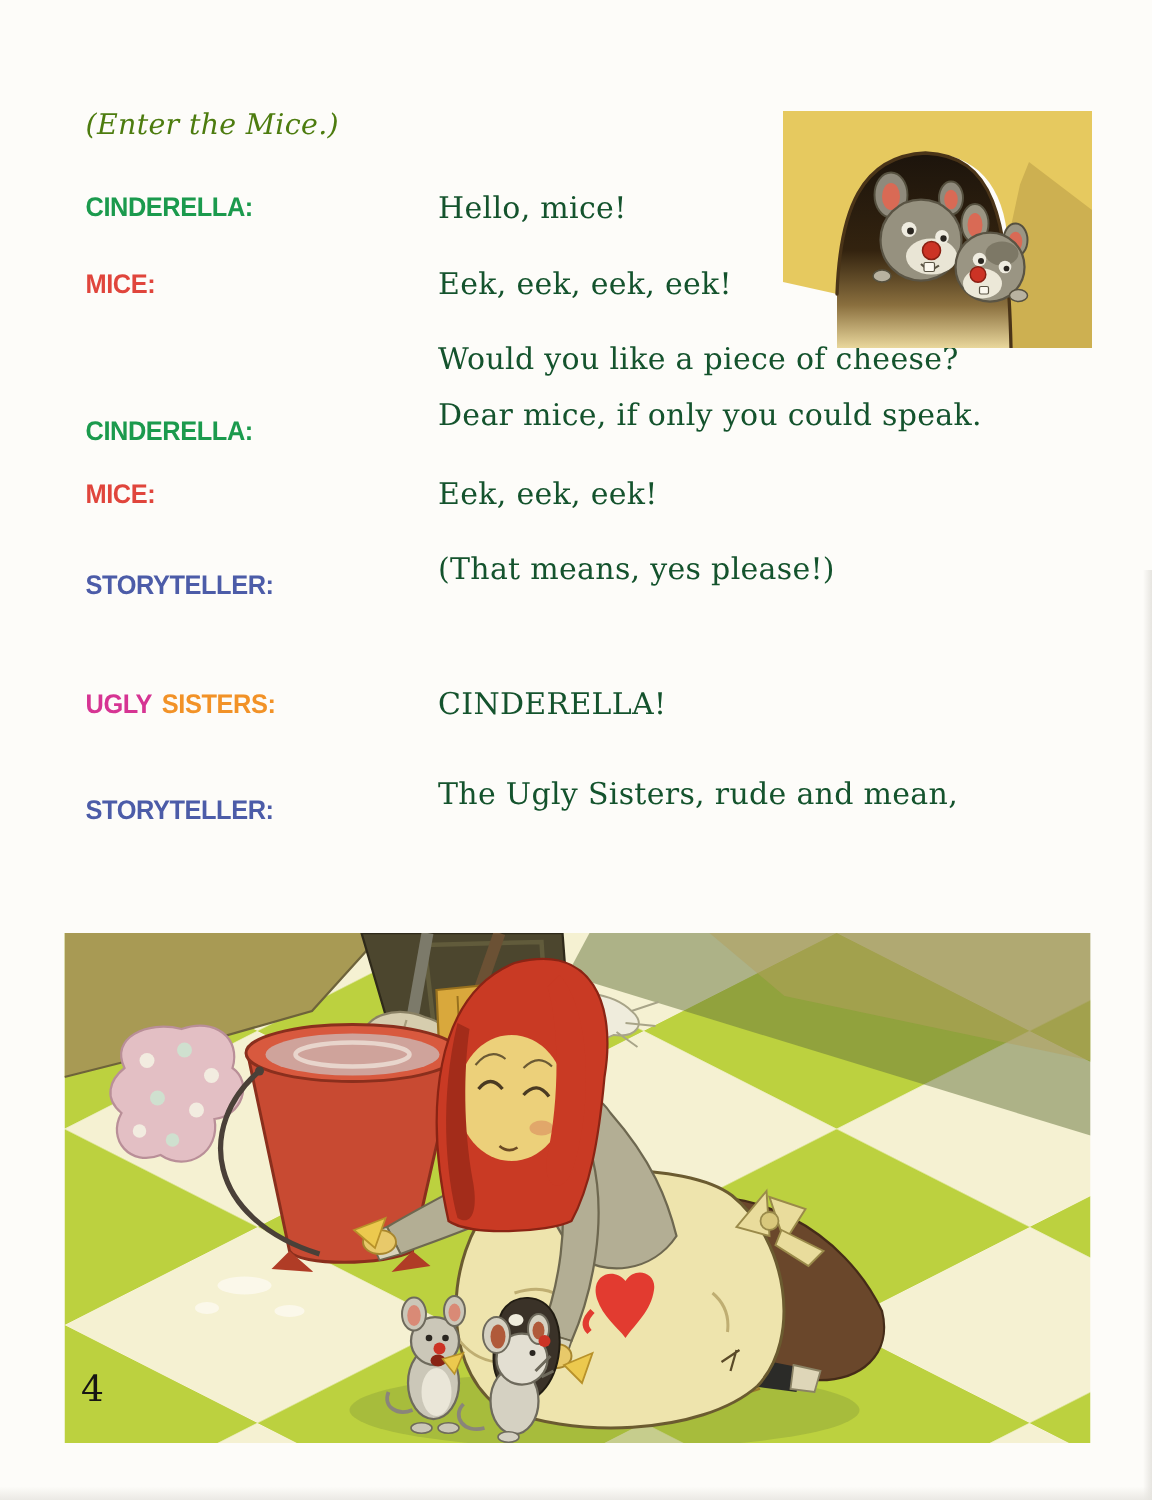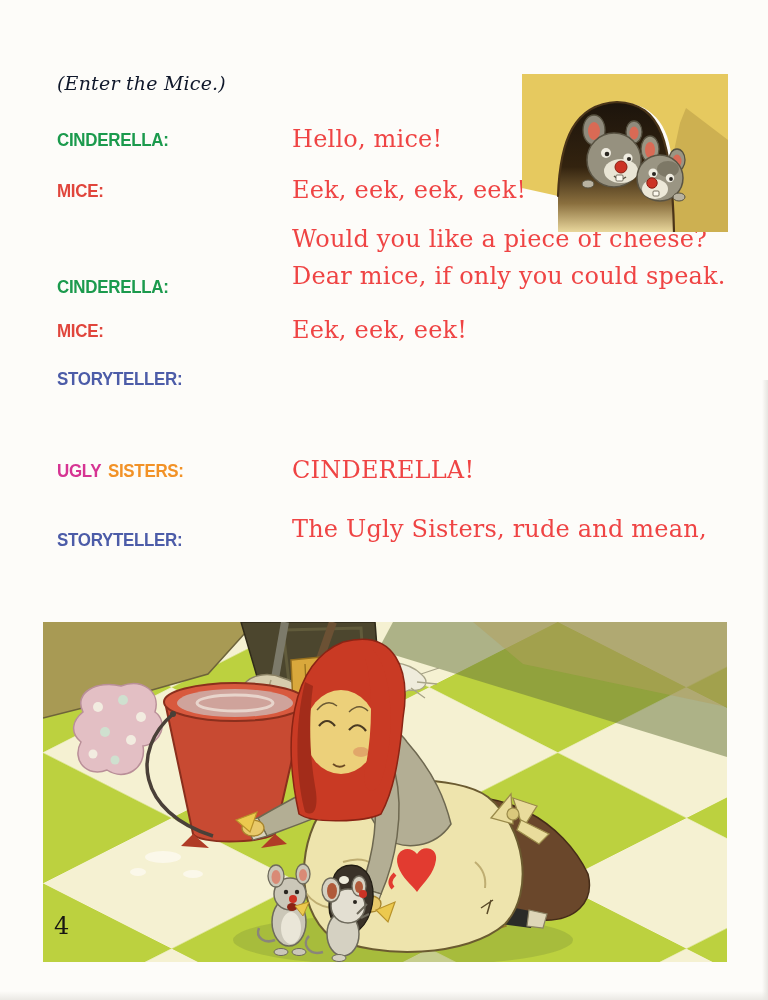--- a/index.html
+++ b/index.html
@@ -2,26 +2,26 @@
 <html><head>
 <meta charset="utf-8">
 <style>
   html,body{margin:0;padding:0;}
   body{width:768px;height:1000px;background:#fdfcf9;position:relative;overflow:hidden;
        font-family:"DejaVu Serif", serif;}
   .page{position:absolute;inset:0;}
 
   
   .stage-direction{position:absolute;left:57px;top:72px;font-style:italic;
-      font-size:19px;color:#0f172a;letter-spacing:.2px;}
+      font-size:19px;color:#4d7c0f;letter-spacing:.2px;}
   .row{position:absolute;left:57px;width:660px;display:flex;align-items:flex-end;}
   .speaker{width:235px;flex:0 0 235px;
       font-family:"Liberation Sans", sans-serif;font-weight:700;font-size:18px;
       line-height:26px;letter-spacing:-0.3px;transform:scaleX(.94);transform-origin:left top;}
-  .dialogue{font-size:24px;color:#ef4444;letter-spacing:.2px;}
+  .dialogue{font-size:20px;color:#14532d;letter-spacing:.2px;}
   .dline{line-height:26px;margin-bottom:11px;white-space:nowrap;}
   .green{color:#1b9a4d}.red{color:#e0453c}.blue{color:#4c5ca8}
   .magenta{color:#d63493}.orange{color:#f29227}
   .magenta{margin-right:7px;}
 
   .r1{top:125px}.r2{top:176px}.r3{top:226px}.r4{top:316px}
   .r5{top:366px}.r6{top:456px}.r7{top:516px}
 
   .page-number{position:absolute;left:54px;top:912px;z-index:6;
       font-size:24px;color:#171513;}
@@ -62,20 +62,21 @@
   </div>
 
   <div class="row r4">
     <span class="speaker red">MICE:</span>
     <span class="dialogue"><span class="dline">Eek, eek, eek!</span></span>
   </div>
 
   <div class="row r5">
     <span class="speaker blue">STORYTELLER:</span>
     <span class="dialogue">
+      <div class="dline">(That means, yes please!)</div>
     </span>
   </div>
 
   <div class="row r6">
     <span class="speaker"><span class="magenta">UGLY</span><span class="orange">SISTERS:</span></span>
     <span class="dialogue"><span class="dline">CINDERELLA!</span></span>
   </div>
 
   <div class="row r7">
     <span class="speaker blue">STORYTELLER:</span>

